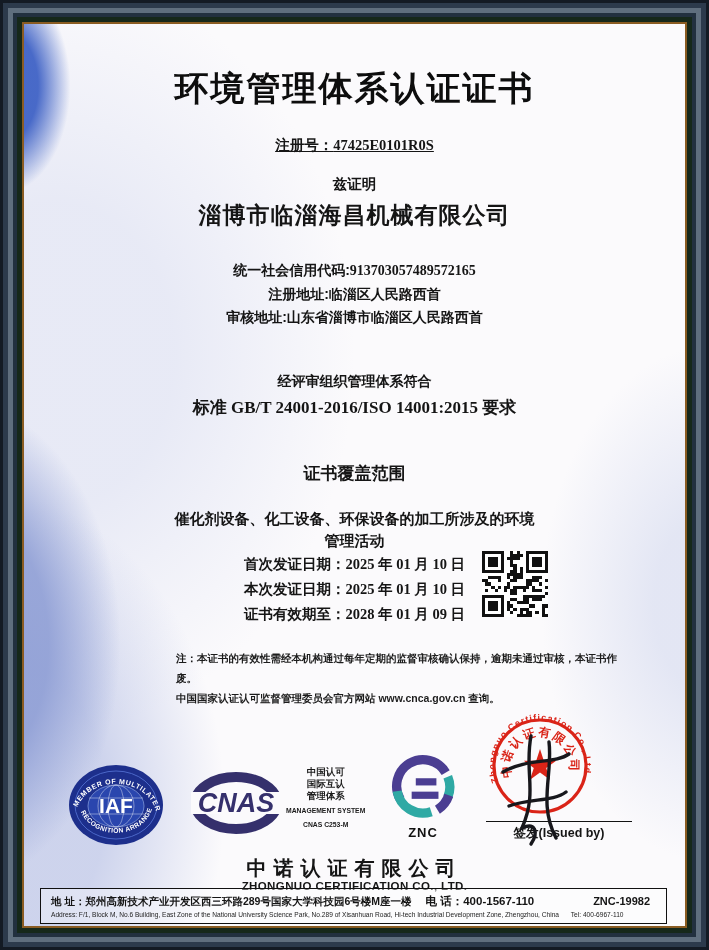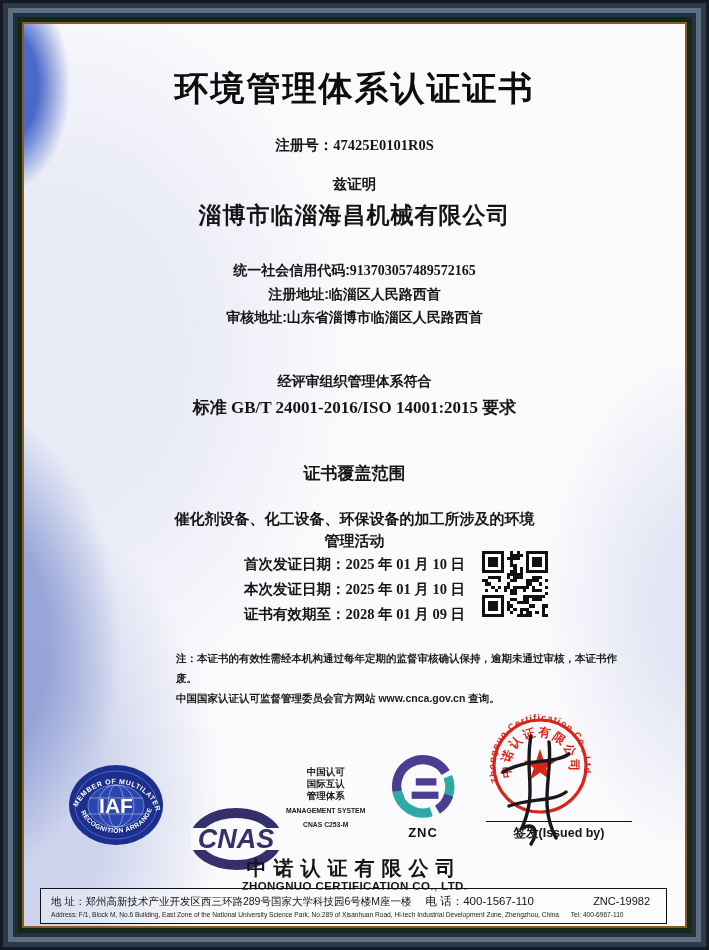--- a/index.html
+++ b/index.html
@@ -17,50 +17,50 @@
     radial-gradient(225px 330px at -70px 620px, rgba(140,156,212,0.85) 42%, rgba(140,156,212,0) 74%),
     radial-gradient(320px 430px at -30px 780px, rgba(168,180,224,0.55) 35%, rgba(168,180,224,0) 72%),
     radial-gradient(430px 540px at 30px 330px, rgba(208,214,238,0.45) 28%, rgba(208,214,238,0) 70%),
     radial-gradient(240px 360px at 690px 580px, rgba(198,206,234,0.45) 25%, rgba(198,206,234,0) 72%),
     #fbfafc;
     overflow:hidden;color:#151515;}
   .abs{position:absolute;}
   .ctr{left:0;right:0;text-align:center;}
   .serif{font-family:"Liberation Serif",serif;}
   .title{top:42px;font-size:34px;font-weight:bold;letter-spacing:2px;color:#0d0d0d;}
-  .regrow{top:112px;font-size:14.5px;font-weight:bold;}
+  .regrow{top:112px;font-size:14.5px;font-weight:bold;text-decoration:underline;}
   .certify{top:151px;font-size:14.5px;font-weight:bold;}
   .company{top:176px;font-size:23px;font-weight:bold;letter-spacing:1px;}
   .credit{top:238px;font-size:14px;font-weight:bold;}
   .regaddr{top:262px;font-size:14px;font-weight:bold;}
   .auditaddr{top:285px;font-size:14px;font-weight:bold;}
   .conform{top:349px;font-size:14px;font-weight:bold;}
   .standard{top:372px;font-size:17px;font-weight:bold;}
   .scopetitle{top:438px;font-size:17px;font-weight:bold;}
   .scopetext{top:484px;font-size:15px;font-weight:bold;line-height:22px;}
   .scopetext .inner{display:inline-block;width:368px;}
   .dates{top:528px;}
   .dates .inner{display:inline-block;text-align:left;font-size:14.5px;font-weight:bold;line-height:25px;}
   .qr{left:458px;top:527px;width:66px;height:66px;}
   .notes{left:152px;top:624px;width:458px;font-size:10.5px;font-weight:600;line-height:20px;text-align:left;color:#1c1c1c;}
   .iaf{left:43px;top:739px;}
-  .cnasmark{left:167px;top:784px;}
+  .cnasmark{left:167px;top:748px;}
   .cnascap{left:262px;top:742px;text-align:center;}
   .cnascap .cn{font-size:9.5px;font-weight:bold;line-height:12px;color:#1a1a1a;}
   .cnascap .en{font-size:6.8px;font-weight:bold;line-height:11px;color:#1a1a1a;margin-top:3px;}
   .znc{left:364px;top:730px;text-align:center;width:70px;}
   .zncword{font-size:13px;font-weight:bold;letter-spacing:1px;margin-top:1px;color:#111;}
   .issuedline{left:462px;top:797px;width:146px;border-top:1.6px solid #121212;z-index:1;}
   .issuedby{left:452px;top:801px;width:166px;text-align:center;font-size:12.5px;font-weight:bold;z-index:1;}
   .stampsvg{left:441px;top:690px;z-index:3;}
   .issuercn{top:831px;font-size:20px;font-weight:bold;letter-spacing:7px;}
   .issueren{top:856px;font-size:11.5px;font-weight:bold;letter-spacing:0.4px;}
   .fbox{left:16px;top:864px;width:627px;height:36px;border:1.2px solid #111;box-sizing:border-box;
         display:flex;flex-direction:column;justify-content:center;padding:1px 8px 1px 10px;background:rgba(255,255,255,0.35);}
-  .frow1{display:flex;align-items:baseline;font-weight:normal;}
+  .frow1{display:flex;align-items:baseline;font-weight:bold;}
   .faddr{font-size:10.5px;}
   .fphone{font-size:11.5px;margin-left:14px;white-space:nowrap;}
   .fcode{font-size:11px;margin-left:auto;margin-right:8px;}
   .frow2{font-size:6.6px;color:#222;margin-top:2px;letter-spacing:0;}
 </style>
 </head>
 <body>
 
 <div id="stage">
   <div class="f1"></div>

